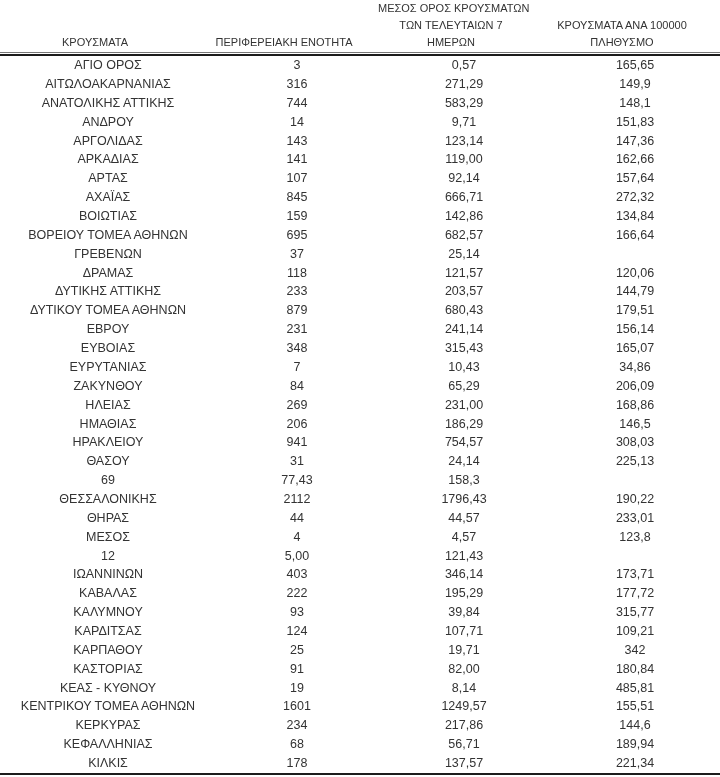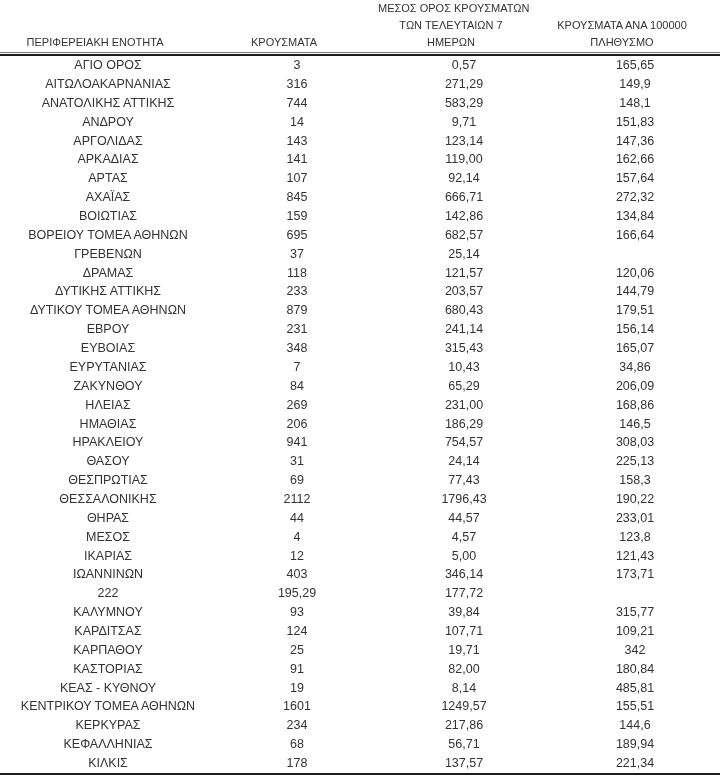--- a/index.html
+++ b/index.html
@@ -50,24 +50,24 @@
     height: 3px;
   }
 </style>
 </head>
 <body>
 
 <div class="table-wrap">
 
   <div class="header-row">
     <div class="hcell">
+      <span class="hline">ΚΡΟΥΣΜΑΤΑ</span>
+    </div>
+    <div class="hcell">
       <span class="hline">ΠΕΡΙΦΕΡΕΙΑΚΗ ΕΝΟΤΗΤΑ</span>
-    </div>
-    <div class="hcell">
-      <span class="hline">ΚΡΟΥΣΜΑΤΑ</span>
     </div>
     <div class="hcell">
       <span class="hline">ΜΕΣΟΣ ΟΡΟΣ ΚΡΟΥΣΜΑΤΩΝ</span>
       <span class="hline">ΤΩΝ ΤΕΛΕΥΤΑΙΩΝ 7</span>
       <span class="hline">ΗΜΕΡΩΝ</span>
     </div>
     <div class="hcell">
       <span class="hline">ΚΡΟΥΣΜΑΤΑ ΑΝΑ 100000</span>
       <span class="hline">ΠΛΗΘΥΣΜΟ</span>
     </div>
@@ -201,21 +201,20 @@
         <div class="cell">754,57</div>
         <div class="cell">308,03</div>
       </div>
       <div class="row">
         <div class="cell">ΘΑΣΟΥ</div>
         <div class="cell">31</div>
         <div class="cell">24,14</div>
         <div class="cell">225,13</div>
       </div>
       <div class="row">
-        <div class="cell">ΘΕΣΠΡΩΤΙΑΣ</div>
         <div class="cell">69</div>
         <div class="cell">77,43</div>
         <div class="cell">158,3</div>
       </div>
       <div class="row">
         <div class="cell">ΘΕΣΣΑΛΟΝΙΚΗΣ</div>
         <div class="cell">2112</div>
         <div class="cell">1796,43</div>
         <div class="cell">190,22</div>
       </div>
@@ -225,32 +224,32 @@
         <div class="cell">44,57</div>
         <div class="cell">233,01</div>
       </div>
       <div class="row">
         <div class="cell">ΜΕΣΟΣ</div>
         <div class="cell">4</div>
         <div class="cell">4,57</div>
         <div class="cell">123,8</div>
       </div>
       <div class="row">
-        <div class="cell">ΙΚΑΡΙΑΣ</div>
         <div class="cell">12</div>
         <div class="cell">5,00</div>
         <div class="cell">121,43</div>
       </div>
       <div class="row">
         <div class="cell">ΙΩΑΝΝΙΝΩΝ</div>
         <div class="cell">403</div>
         <div class="cell">346,14</div>
         <div class="cell">173,71</div>
       </div>
       <div class="row">
+        <div class="cell">ΚΑΒΑΛΑΣ</div>
         <div class="cell">222</div>
         <div class="cell">195,29</div>
         <div class="cell">177,72</div>
       </div>
       <div class="row">
         <div class="cell">ΚΑΛΥΜΝΟΥ</div>
         <div class="cell">93</div>
         <div class="cell">39,84</div>
         <div class="cell">315,77</div>
       </div>

